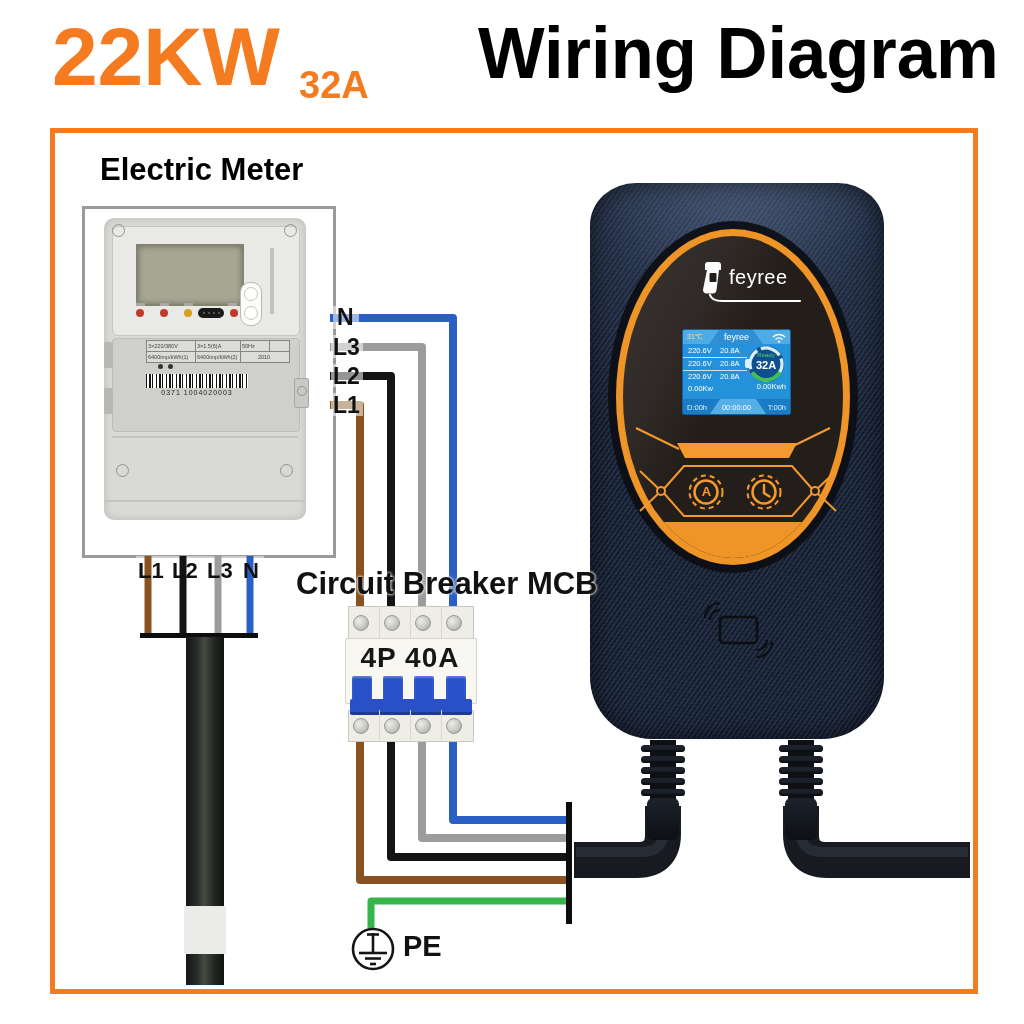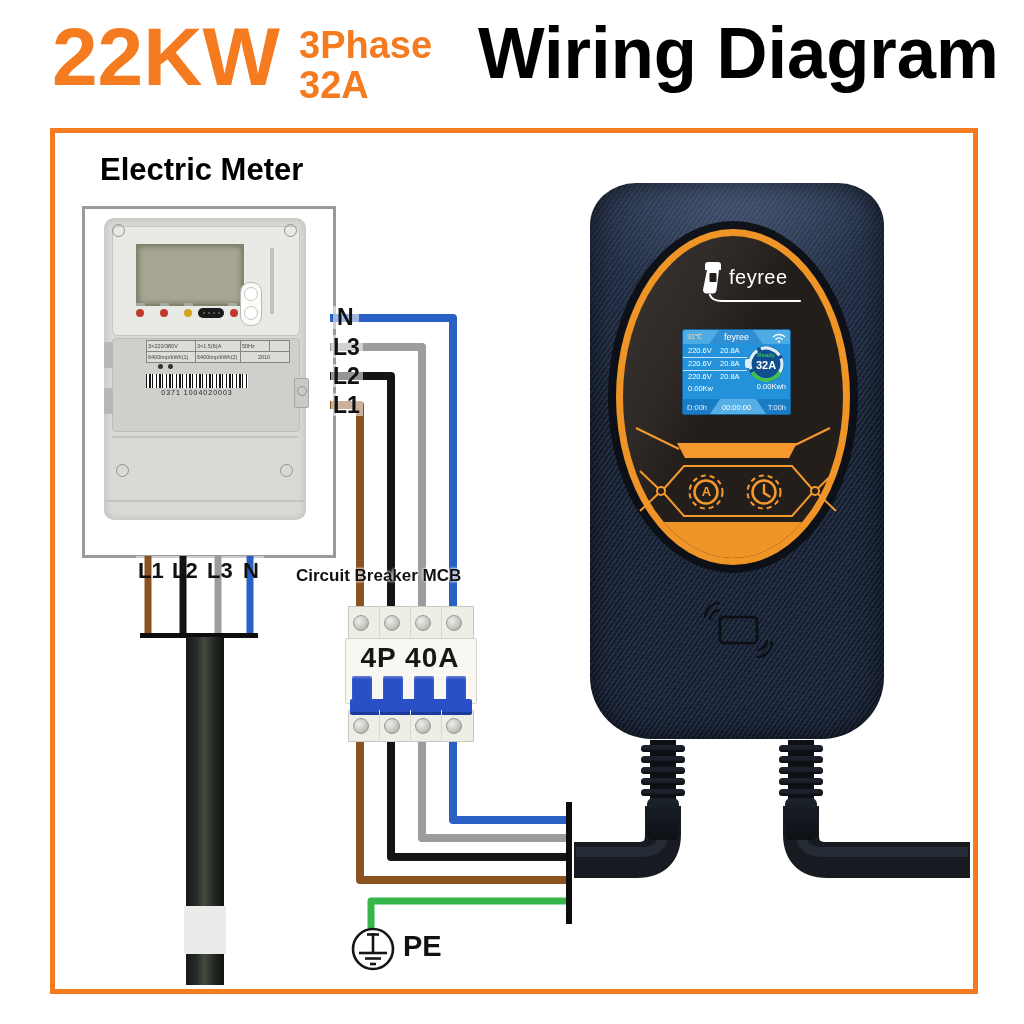--- a/index.html
+++ b/index.html
@@ -37,21 +37,21 @@
   .spec-cell:last-child{border-right:none;}
   .barcode{left:146px;top:374px;width:102px;height:14px;z-index:4;
            background:repeating-linear-gradient(90deg,#141414 0 1px,#fff 1px 3px,#141414 3px 5px,#fff 5px 6px,#141414 6px 7px,#fff 7px 10px);}
   .barcode-num{left:146px;top:389px;width:102px;text-align:center;font-size:7px;letter-spacing:1px;color:#222;z-index:4;}
   .hinge{position:absolute;width:9px;background:#b7b7b3;border-radius:2px;z-index:4;}
   .screw{position:absolute;border-radius:50%;background:radial-gradient(circle at 35% 35%,#ececе8,#b9b9b3 55%,#8f8f89);border:1px solid #94948c;z-index:5;}
   .seam{position:absolute;background:#c4c4c0;z-index:4;}
   
   .wlbl{font-size:23px;font-weight:600;color:#111;z-index:7;}
   
-  .brk-caption{left:296px;top:566px;font-size:17px;font-weight:600;color:#111;z-index:7;white-space:nowrap;
+  .brk-caption{left:296px;top:566px;font-size:31px;font-weight:600;color:#111;z-index:7;white-space:nowrap;
                text-shadow:0 0 3px #fff,0 0 3px #fff;}
   .brk-strip{left:348px;width:124px;background:#efeee6;border:1px solid #c9c8c0;z-index:4;}
   .brk-body{left:345px;top:638px;width:130px;height:64px;background:#f8f7f1;border:1px solid #d5d4cc;border-radius:2px;z-index:4;}
   .brk-rating{left:345px;top:642px;width:130px;text-align:center;font-size:28px;font-weight:bold;color:#161616;z-index:5;letter-spacing:1px;}
   .toggle{position:absolute;top:676px;width:20px;height:28px;background:#2a50c8;border-radius:2px;z-index:5;box-shadow:inset 0 2px 2px rgba(255,255,255,.25);}
   .toggle-bar{left:350px;top:699px;width:122px;height:13px;background:#2a50c8;border-bottom:3px solid #1c3a9a;z-index:5;border-radius:2px;}
   .bscrew{position:absolute;width:14px;height:14px;border-radius:50%;z-index:5;
           background:radial-gradient(circle at 35% 35%,#eeeee9,#c9c9c3 55%,#9a9a92);border:1px solid #9a9a92;}
   .notch{position:absolute;width:1px;background:#d8d7cf;z-index:5;}
   
@@ -103,21 +103,20 @@
   .tband{left:184px;top:906px;width:42px;height:48px;background:#ebebe9;z-index:5;}
   .tlabel{left:126px;top:916px;font-size:33px;font-weight:600;color:#4b4b4b;z-index:7;}
   .pe-label{left:403px;top:930px;font-size:29px;font-weight:600;color:#111;z-index:7;}
 </style>
 </head>
 <body>
 
 <div id="stage">
 
   <div class="abs hdr-power">22KW</div>
-  <div class="abs hdr-phase">3Phase</div>
   <div class="abs hdr-current">32A</div>
   <div class="abs hdr-title">Wiring Diagram</div>
 
   <div class="abs frame"></div>
 
   <div class="abs meter-title">Electric Meter</div>
   <div class="abs meter-frame"></div>
   <div class="abs meter-body"></div>
   <div class="abs meter-top"></div>
   <div class="abs meter-lcd"></div>

